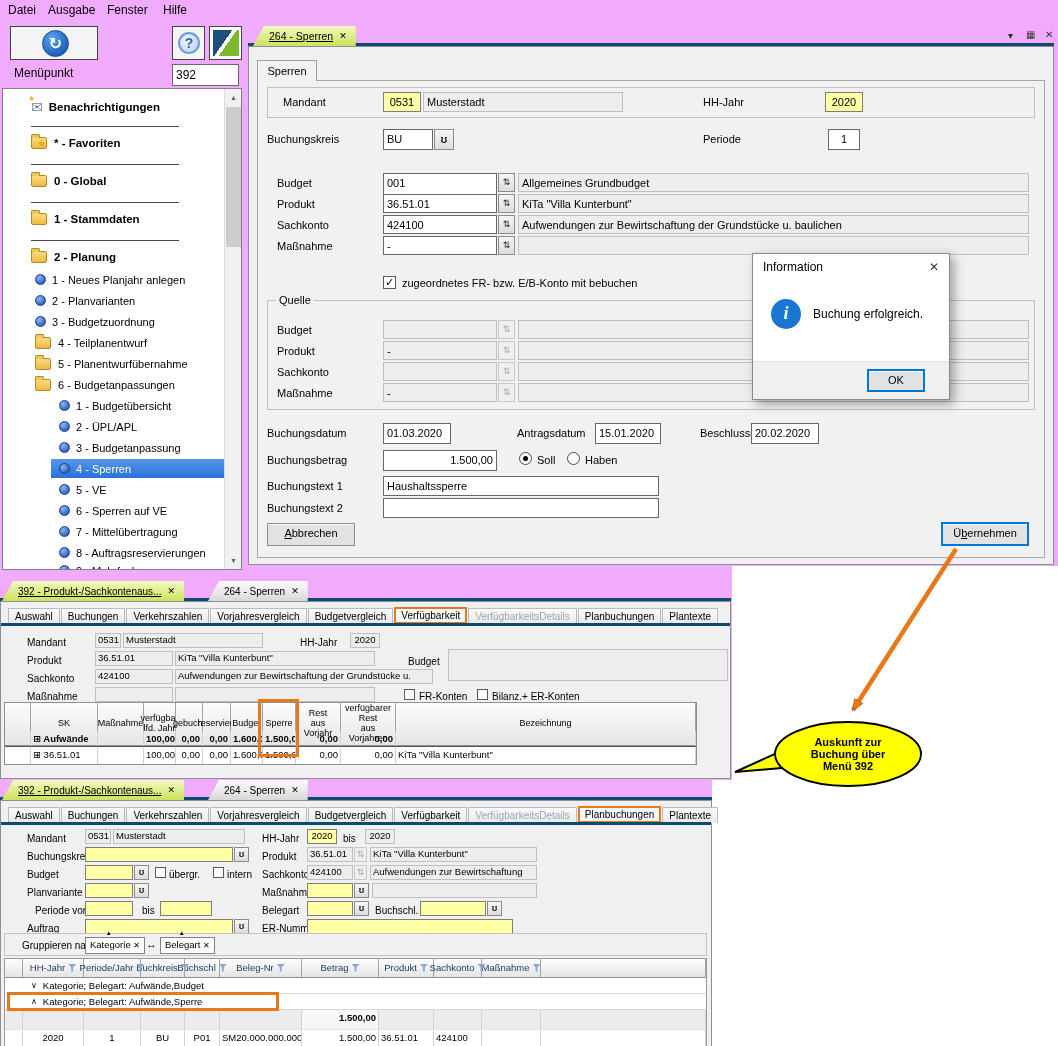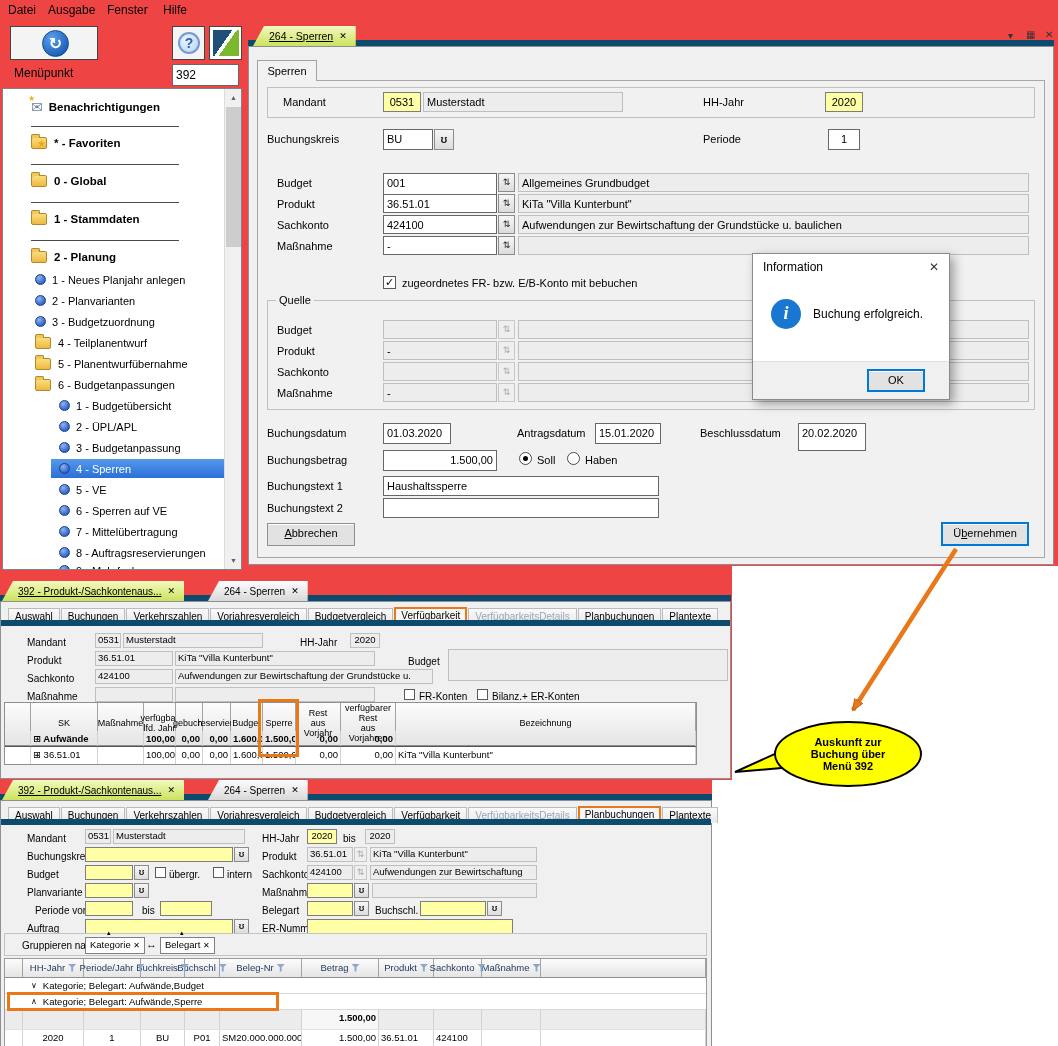--- a/index.html
+++ b/index.html
@@ -1,17 +1,17 @@
 <!DOCTYPE html>
 <html><head>
 <meta charset="utf-8">
 <style>
 *{margin:0;padding:0;box-sizing:border-box}
 body{background:#fff}
-#app{position:relative;width:1058px;height:1046px;background:#ef4444;font-family:"Liberation Sans","DejaVu Sans",sans-serif;color:#000;overflow:hidden}
+#app{position:relative;width:1058px;height:1046px;background:#f0abfc;font-family:"Liberation Sans","DejaVu Sans",sans-serif;color:#000;overflow:hidden}
 .abs{position:absolute}
 .lbl{position:absolute;font-size:11px;white-space:nowrap;line-height:13px}
 .s10{font-size:10px}.b{font-weight:bold}
 .fld{position:absolute;border:1px solid #676767;background:#fff;font-size:11px;line-height:16px;padding:1px 3px;white-space:nowrap;overflow:hidden}
 .f10{font-size:9.5px;line-height:12px;padding:0 2px}
 .ro{background:#ededed;border-color:#bfbfbf}
 .yl{background:#ffffa6;border-color:#7d7d7d}
 .ctr{text-align:center}.rt{text-align:right}
 .sbtn{position:absolute;border:1px solid #8b8b8b;background:linear-gradient(#f6f6f6,#dcdcdc);font-size:9px;text-align:center;color:#222;overflow:hidden}
 .dis{color:#a9a9a9;border-color:#c8c8c8;background:#efefef}
@@ -25,21 +25,21 @@
 .rad.on::after{content:"";position:absolute;left:3px;top:3px;width:5px;height:5px;border-radius:50%;background:#000}
 .dtab{position:absolute;height:20px;display:flex;align-items:center;padding:0 9px 0 16px;clip-path:polygon(11px 0,100% 0,100% 100%,0 100%);font-size:10.5px;white-space:nowrap}
 .green{background:linear-gradient(#f2f9c0,#cbe35c)}
 .gry{background:linear-gradient(#fdfdfd,#d8d8d8)}
 .tx{text-decoration:underline}
 .x{font-size:9px;font-weight:bold;margin-left:6px}
 .itabs{position:absolute;display:flex;align-items:flex-end;font-size:10px}
 .it{padding:2px 6px;border:1px solid #bbb;border-bottom:none;background:linear-gradient(#fafafa,#e9e9e9);margin-right:1px;white-space:nowrap}
 .it.on{background:#f7f7f7;border:2px solid #e87818;padding:1px 5px}
 .it.off{color:#9aa6b6}
-.strip{position:absolute;border-bottom:6px solid #0c4a6e}
+.strip{position:absolute;border-bottom:3px solid #0c4a6e}
 .panel{position:absolute;border:1px solid #8a9097;background:#f0f0f0}
 .grid{display:grid}
 .mcols{grid-template-columns:26px 67px 46px 32px 27px 28px 32px 33px 45px 55px minmax(0,1fr)}
 .bcols{grid-template-columns:18px 61px 57px 44px 35px 82px 77px 55px 48px 59px minmax(0,1fr)}
 .hc{display:flex;align-items:center;justify-content:center;text-align:center;background:linear-gradient(#fcfcfc,#e5e5e5);border-right:1px solid #a3a3a3;border-bottom:1px solid #8f8f8f;white-space:pre-line;padding:1px;line-height:1.1}
 .cell{border-right:1px solid #d2d2d2;padding:1px 2px;white-space:nowrap;overflow:hidden;line-height:13px}
 .orange{position:absolute;border:3px solid #e87818;z-index:30;pointer-events:none}
 .funnel{display:inline-block;width:8px;height:8px;margin-left:3px;background:#8aa9cd;clip-path:polygon(0 0,100% 0,62% 42%,62% 95%,38% 95%,38% 42%);flex:none}
 .chip{position:absolute;background:#fff;border:1px solid #808080;font-size:9.5px;line-height:14px;padding:0 4px;white-space:nowrap}
 .trow{position:absolute;display:flex;align-items:center;font-size:11px;white-space:nowrap;height:19px}
@@ -239,21 +239,21 @@
   <span class="lbl" style="left:277px;top:387px">Maßnahme</span>
   <div class="fld ro" style="left:383px;top:383px;width:114px;height:19px">-</div>
   <div class="sbtn dis" style="left:498px;top:383px;width:17px;height:19px;line-height:17px">⇅</div>
   <div class="fld ro" style="left:518px;top:383px;width:511px;height:19px"></div>
 
   <span class="lbl" style="left:267px;top:427px">Buchungsdatum</span>
   <div class="fld" style="left:383px;top:423px;width:68px;height:21px">01.03.2020</div>
   <span class="lbl" style="left:517px;top:427px">Antragsdatum</span>
   <div class="fld" style="left:595px;top:423px;width:66px;height:21px">15.01.2020</div>
   <span class="lbl" style="left:700px;top:427px">Beschlussdatum</span>
-  <div class="fld" style="left:798px;top:423px;width:68px;height:28px">20.02.2020</div>
+  <div class="fld" style="left:751px;top:423px;width:68px;height:21px">20.02.2020</div>
 
   <span class="lbl" style="left:267px;top:454px">Buchungsbetrag</span>
   <div class="fld rt" style="left:383px;top:450px;width:114px;height:21px">1.500,00</div>
   <span class="rad on" style="left:519px;top:452px"></span>
   <span class="lbl" style="left:537px;top:454px">Soll</span>
   <span class="rad" style="left:567px;top:452px"></span>
   <span class="lbl" style="left:585px;top:454px">Haben</span>
 
   <span class="lbl" style="left:267px;top:480px">Buchungstext 1</span>
   <div class="fld" style="left:383px;top:476px;width:276px;height:20px">Haushaltssperre</div>

